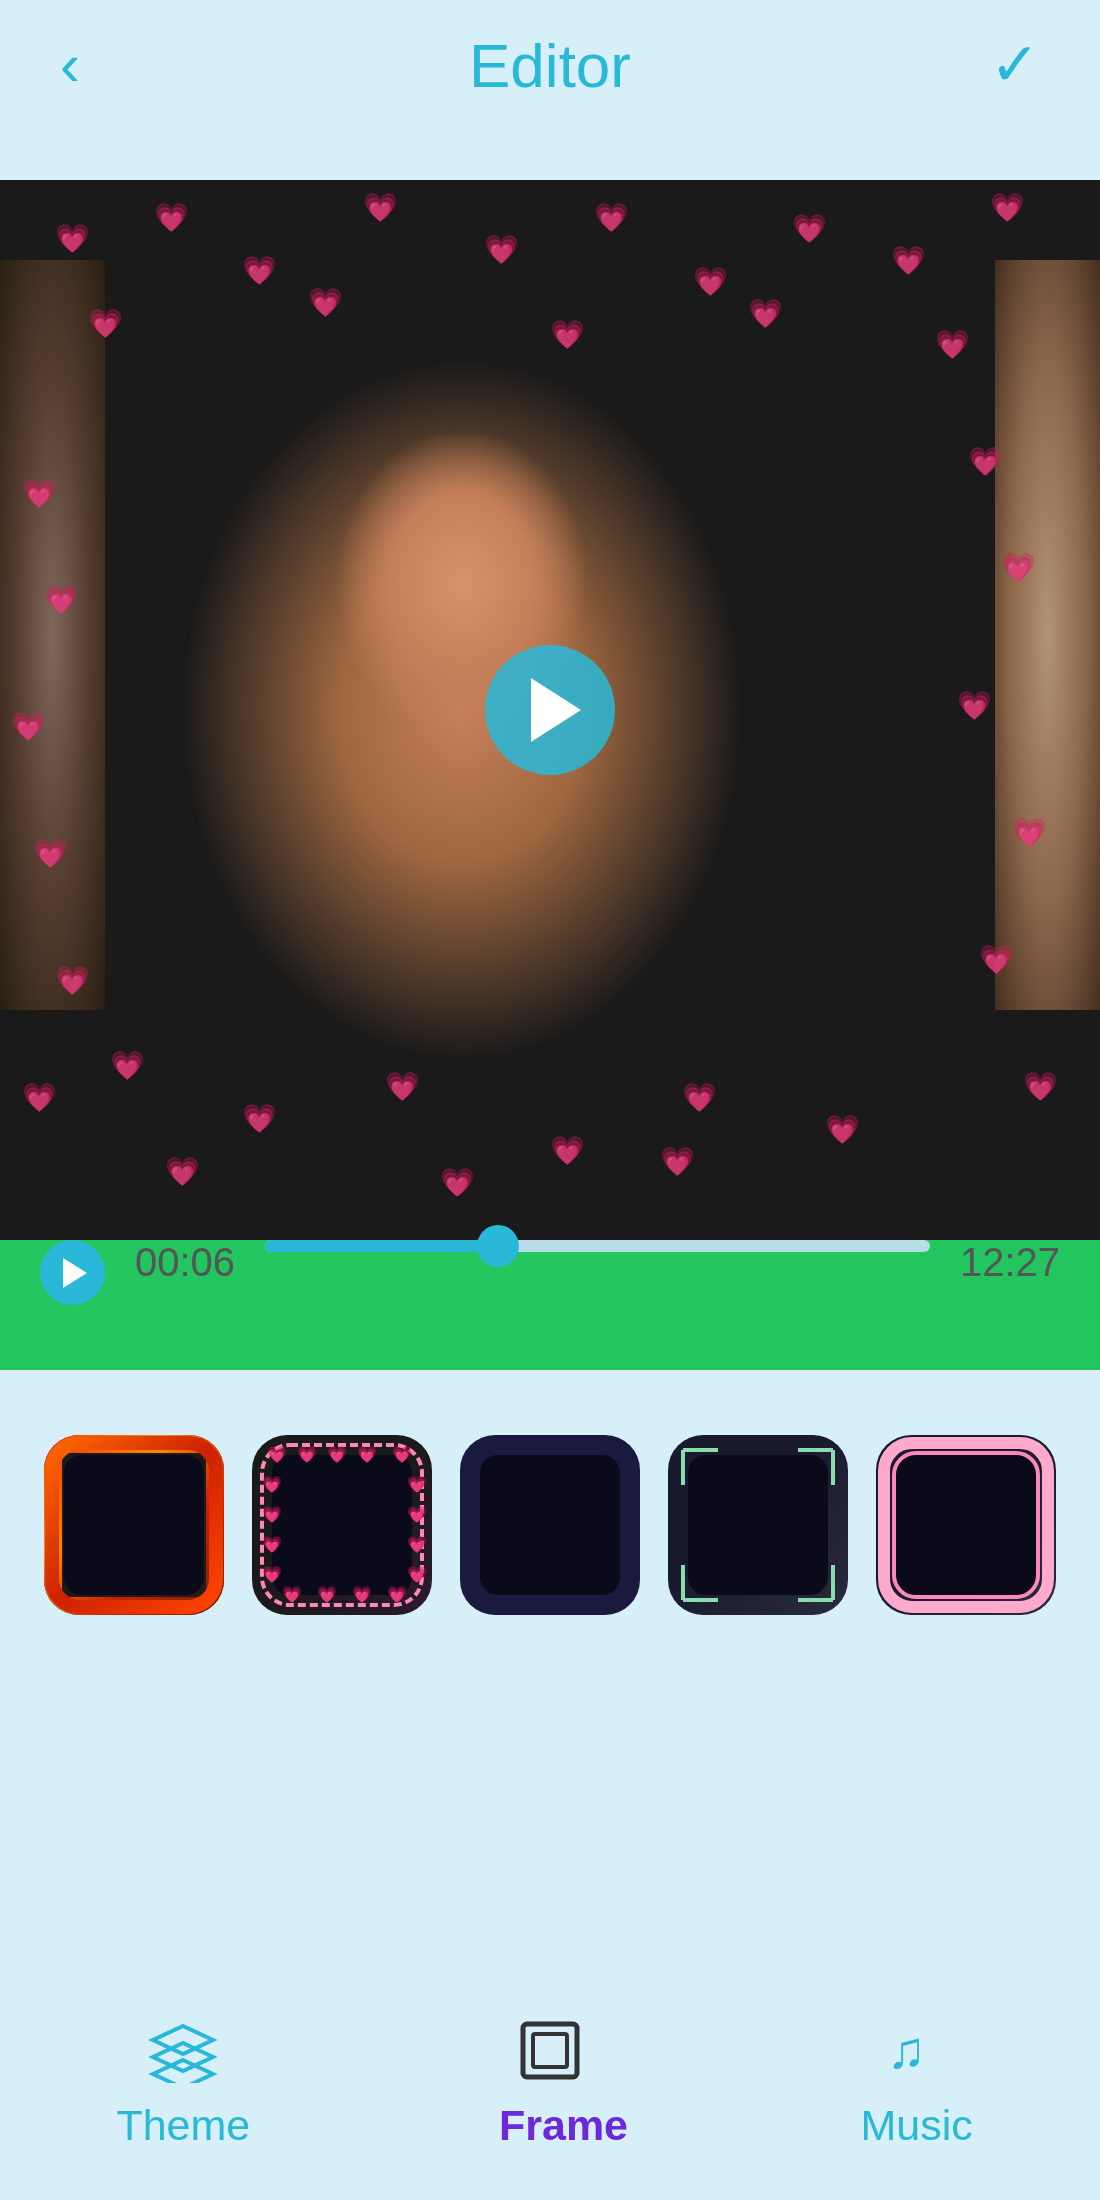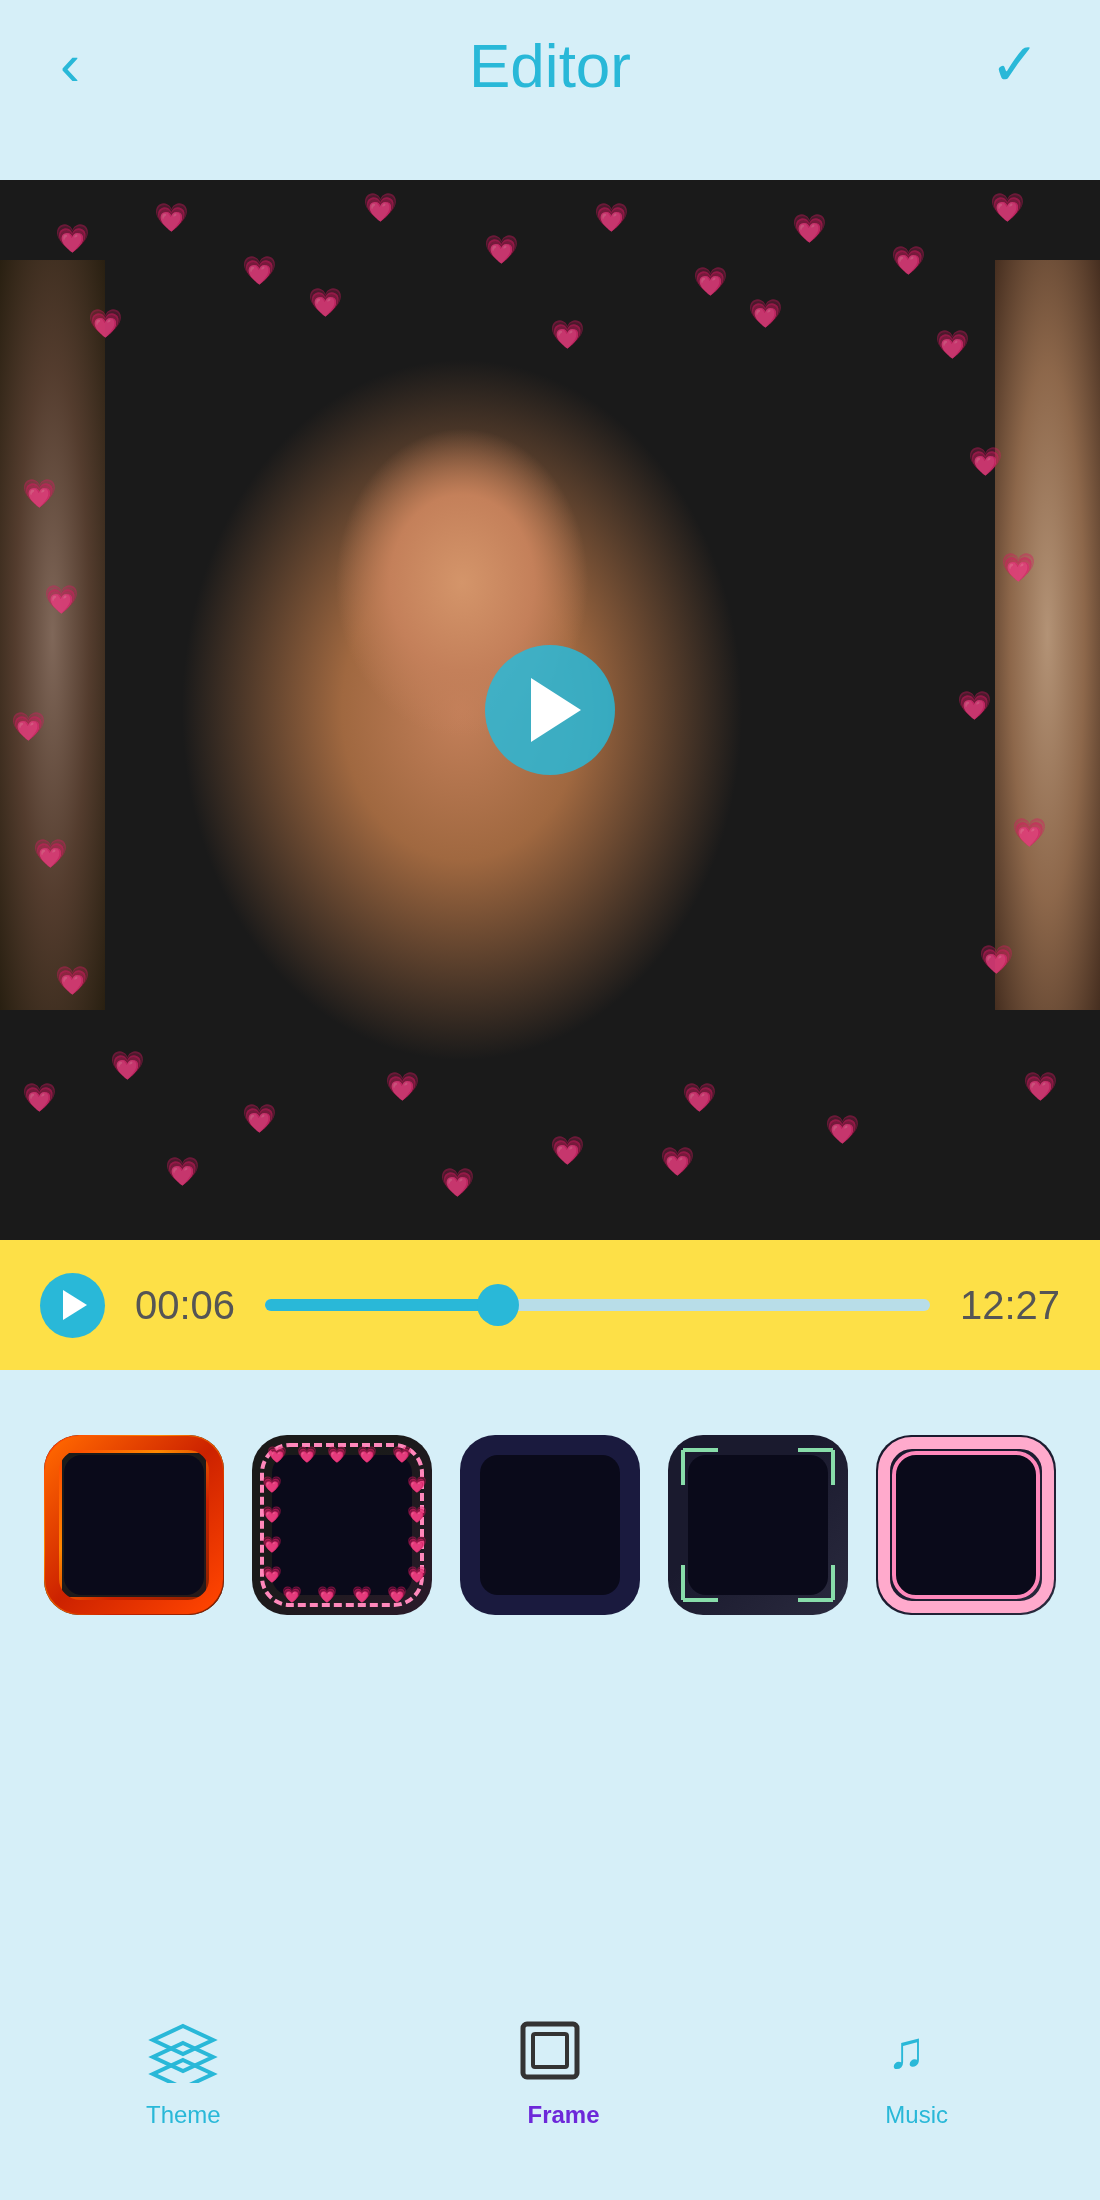--- a/index.html
+++ b/index.html
@@ -130,23 +130,22 @@
       width: 105px;
       height: 750px;
       background: radial-gradient(ellipse at center, #c4a080 0%, #9a7050 50%, #4a3020 100%);
       opacity: 0.9;
     }
 
     
     .playback-controls {
       width: 100%;
       height: 130px;
-      background-color: #fde047;
-      display: flex;
-      align-items: center;
+      background-color: #22c55e;
+      display: flex;
       padding: 0 40px;
       gap: 30px;
     }
     .play-small-btn {
       width: 65px;
       height: 65px;
       background: #29b8d8;
       border-radius: 50%;
       display: flex;
       align-items: center;
@@ -283,21 +282,21 @@
       cursor: pointer;
     }
     .nav-icon {
       width: 80px;
       height: 70px;
       display: flex;
       align-items: center;
       justify-content: center;
     }
     .nav-label {
-      font-size: 24px;
+      font-size: 43px;
       color: #29b8d8;
     }
     .nav-label.active {
       color: #6d28d9;
       font-weight: 700;
       margin-left: 27px;
     }
 
     
     .nav-icon svg {

